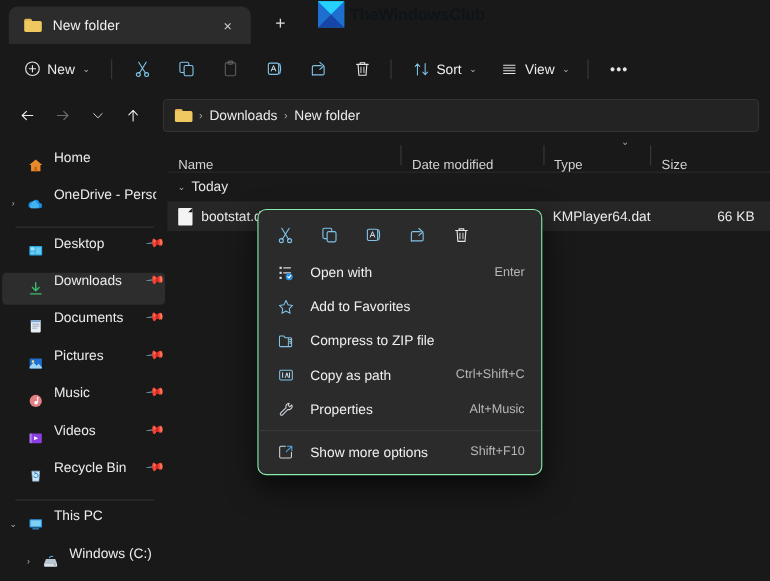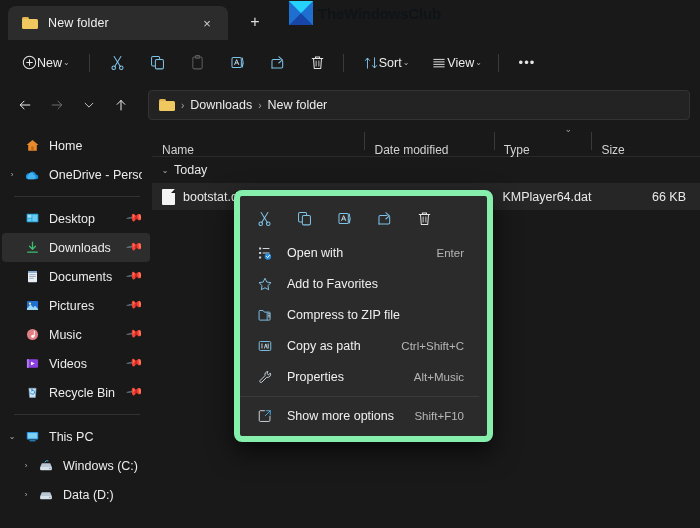--- a/index.html
+++ b/index.html
@@ -94,21 +94,21 @@
     display: flex;
     align-items: center;
     padding: 0 12px;
     gap: 2px;
     background: #191919;
     position: relative;
   }
   .cmd-btn {
     height: 32px;
     display: flex; align-items: center; justify-content: center;
-    gap: 0;
+    gap: 6px;
     padding: 0 10px;
     border-radius: 5px;
     font-size: 12.5px;
     color: #ececec;
     white-space: nowrap;
   }
   .cmd-btn.iconic { width: 38px; padding: 0; }
   .cmd-sep {
     width: 1px; height: 18px; background: #3a3a3a; margin: 0 7px;
   }
@@ -159,26 +159,25 @@
     width: 152px;
     flex: 0 0 152px;
     background: #191919;
     padding-top: 6px;
     overflow: hidden;
   }
   .nav-item {
     position: relative;
     height: 29px;
     display: flex;
-    align-items: center;
     padding-right: 8px;
     font-size: 12.5px;
     color: #ececec;
     border-radius: 4px;
-    margin: 0 2px;
+    margin: 5px 2px;
   }
   .nav-item.selected { background: #2d2d2d; }
   .nav-chev {
     width: 20px; flex: 0 0 20px;
     display: flex; align-items: center; justify-content: center;
     font-size: 8px; color: #b0b0b0;
   }
   .nav-indent { width: 20px; flex: 0 0 20px; }
   .nav-ico {
     width: 20px; flex: 0 0 20px;
@@ -272,24 +271,24 @@
     border-style: solid;
     border-color: transparent transparent #191919 transparent;
   }
 
   
   .ctxmenu {
     position: absolute;
     left: 234px; top: 190px;
     width: 259px;
     background: #2b2b2b;
-    border: 6px solid #86efac;
+    border: 1px solid #86efac;
     border-radius: 8px;
     box-shadow: 0 10px 26px rgba(0,0,0,.65);
-    padding: 3px 8px 4px 0;
+    padding: 3px 0 4px 0;
     overflow: hidden;
   }
   .ctx-toprow {
     display: flex;
     align-items: center;
     height: 38px;
     padding: 0 4px;
   }
   .ctx-toprow .ctx-ibtn {
     width: 36px; height: 30px;

